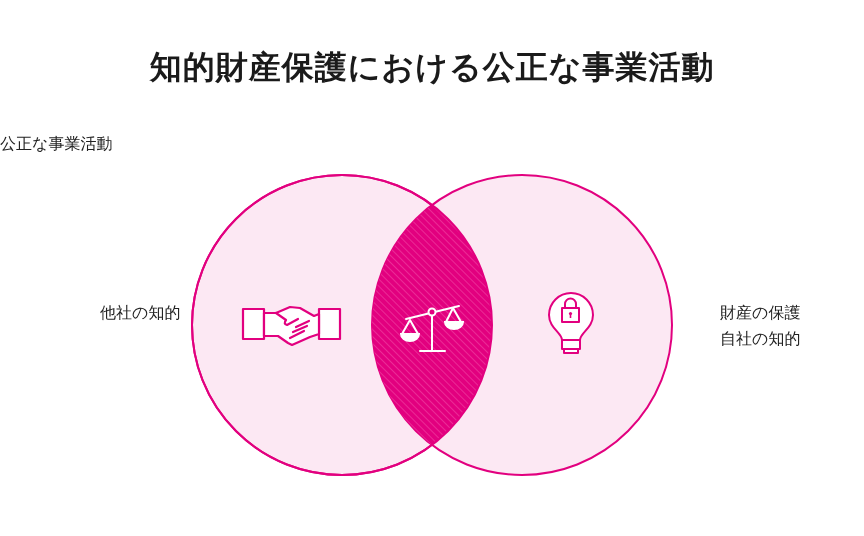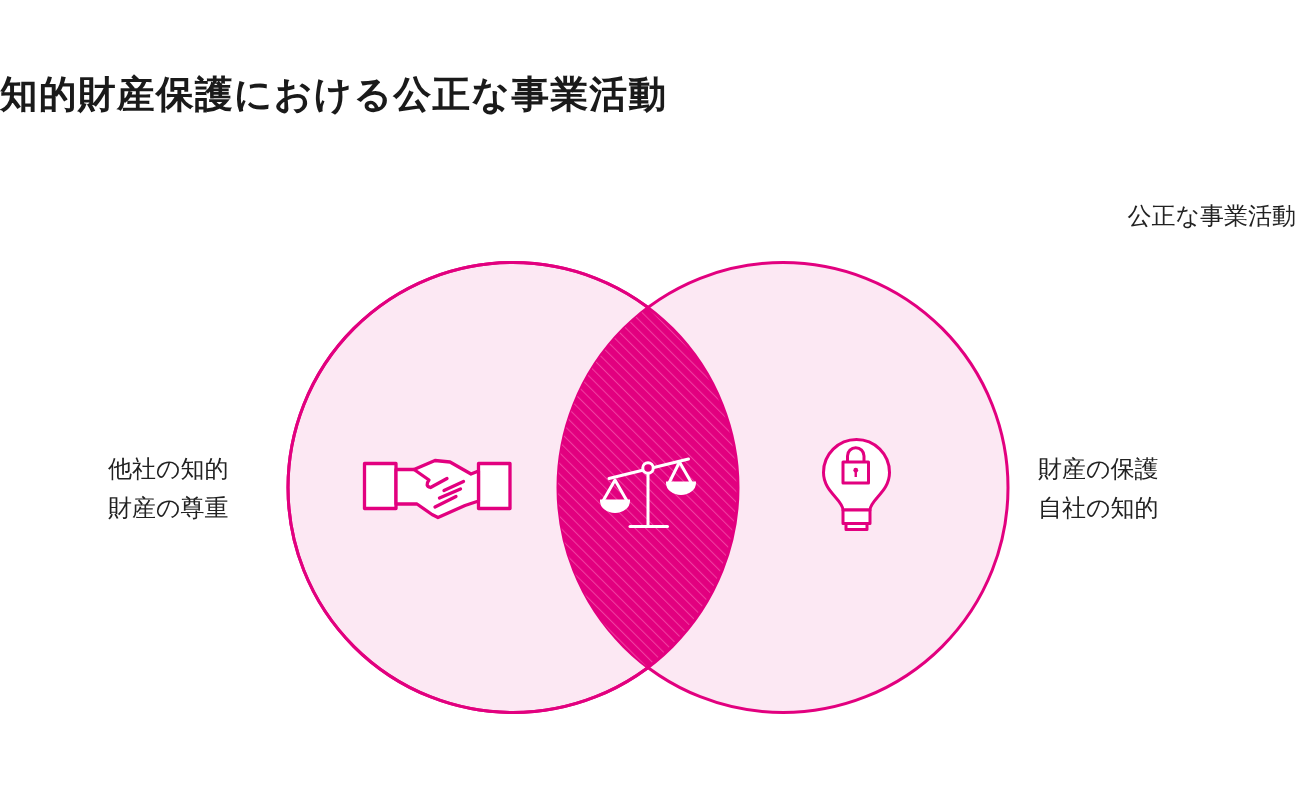--- a/index.html
+++ b/index.html
@@ -1,22 +1,22 @@
 <!DOCTYPE html>
 <html><head>
 <meta charset="utf-8">
 <style>
   html, body { margin:0; padding:0; background:#ffffff; }
   body { width:864px; height:536px; position:relative; overflow:hidden;
          font-family: "DejaVu Sans", "Liberation Sans", sans-serif; color:#222; }
-  .title { position:absolute; left:0; top:46px; width:864px; text-align:left;
-           font-size:25px; font-weight:bold; letter-spacing:1px; color:#1a1a1a; }
-  .top-label { position:absolute; left:0; top:134px; width:864px; text-align:right;
+  .title { position:absolute; left:0; top:46px; width:864px; text-align:center;
+           font-size:32px; font-weight:bold; letter-spacing:1px; color:#1a1a1a; }
+  .top-label { position:absolute; left:0; top:134px; width:864px; text-align:left;
                font-size:16px; color:#222; }
-  .side-label { position:absolute; font-size:16px; line-height:26px; color:#222; text-align:left; }
+  .side-label { position:absolute; font-size:16px; line-height:26px; color:#222; text-align:left;margin-left:28px; }
   .left-label { left:72px; top:300px; }
   .right-label { left:692px; top:300px; }
   svg.venn { position:absolute; left:0; top:0; }
 </style>
 </head>
 <body>
 
 <div class="title">知的財産保護における公正な事業活動</div>
 <div class="top-label">公正な事業活動</div>
 
@@ -69,18 +69,17 @@
     <rect x="564" y="349" width="14" height="4" fill="#fff"></rect>
     <rect x="562" y="308" width="17" height="14" fill="#fff"></rect>
     <path d="M565 308 V304 A5.5 5.5 0 0 1 576 304 V308"></path>
     <circle cx="570.5" cy="313.5" r="1.6" fill="#e2007f" stroke="none"></circle>
     <line x1="570.5" y1="314" x2="570.5" y2="318" stroke-width="1.6"></line>
   </g>
 </svg>
 
 <div class="side-label left-label">
   <div>他社の知的</div>
-  <div>財産の尊重</div>
 </div>
 <div class="side-label right-label">
   <div>財産の保護</div>
   <div>自社の知的</div>
 </div>
 
 </body></html>

